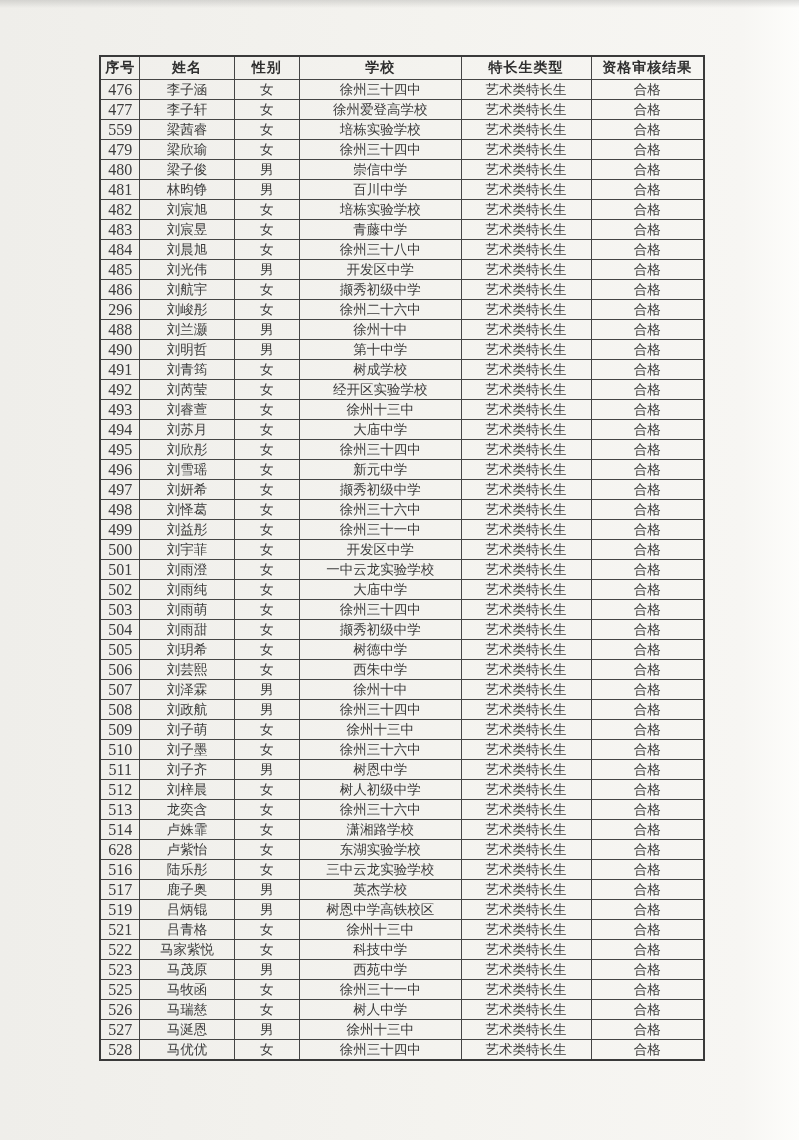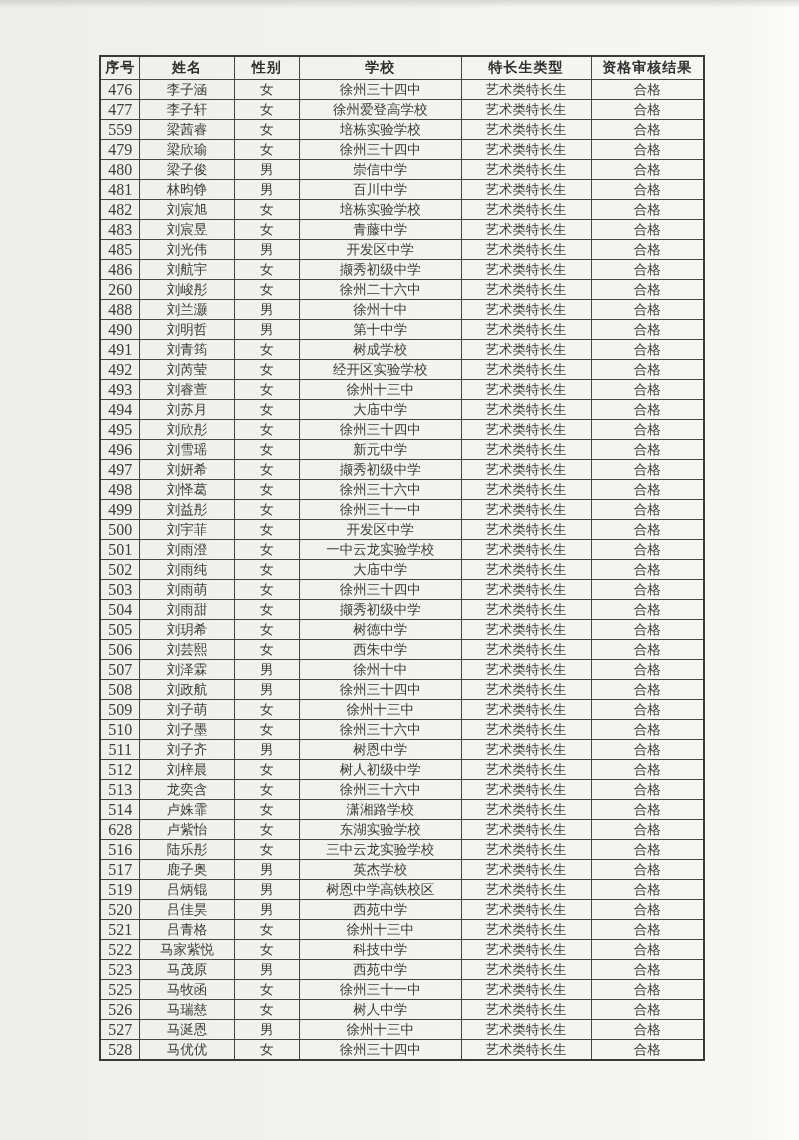--- a/index.html
+++ b/index.html
@@ -135,37 +135,45 @@
         </tr>
         <tr>
           <td class="serial">483</td>
           <td>刘宸昱</td>
           <td>女</td>
           <td>青藤中学</td>
           <td>艺术类特长生</td>
           <td>合格</td>
         </tr>
         <tr>
+          <td class="serial">484</td>
+          <td>刘晨旭</td>
+          <td>女</td>
+          <td>徐州三十八中</td>
+          <td>艺术类特长生</td>
+          <td>合格</td>
+        </tr>
+        <tr>
           <td class="serial">485</td>
           <td>刘光伟</td>
           <td>男</td>
           <td>开发区中学</td>
           <td>艺术类特长生</td>
           <td>合格</td>
         </tr>
         <tr>
           <td class="serial">486</td>
           <td>刘航宇</td>
           <td>女</td>
           <td>撷秀初级中学</td>
           <td>艺术类特长生</td>
           <td>合格</td>
         </tr>
         <tr>
-          <td class="serial">260</td>
+          <td class="serial">296</td>
           <td>刘峻彤</td>
           <td>女</td>
           <td>徐州二十六中</td>
           <td>艺术类特长生</td>
           <td>合格</td>
         </tr>
         <tr>
           <td class="serial">488</td>
           <td>刘兰灏</td>
           <td>男</td>
@@ -395,28 +403,20 @@
           <td>男</td>
           <td>英杰学校</td>
           <td>艺术类特长生</td>
           <td>合格</td>
         </tr>
         <tr>
           <td class="serial">519</td>
           <td>吕炳锟</td>
           <td>男</td>
           <td>树恩中学高铁校区</td>
-          <td>艺术类特长生</td>
-          <td>合格</td>
-        </tr>
-        <tr>
-          <td class="serial">520</td>
-          <td>吕佳昊</td>
-          <td>男</td>
-          <td>西苑中学</td>
           <td>艺术类特长生</td>
           <td>合格</td>
         </tr>
         <tr>
           <td class="serial">521</td>
           <td>吕青格</td>
           <td>女</td>
           <td>徐州十三中</td>
           <td>艺术类特长生</td>
           <td>合格</td>

